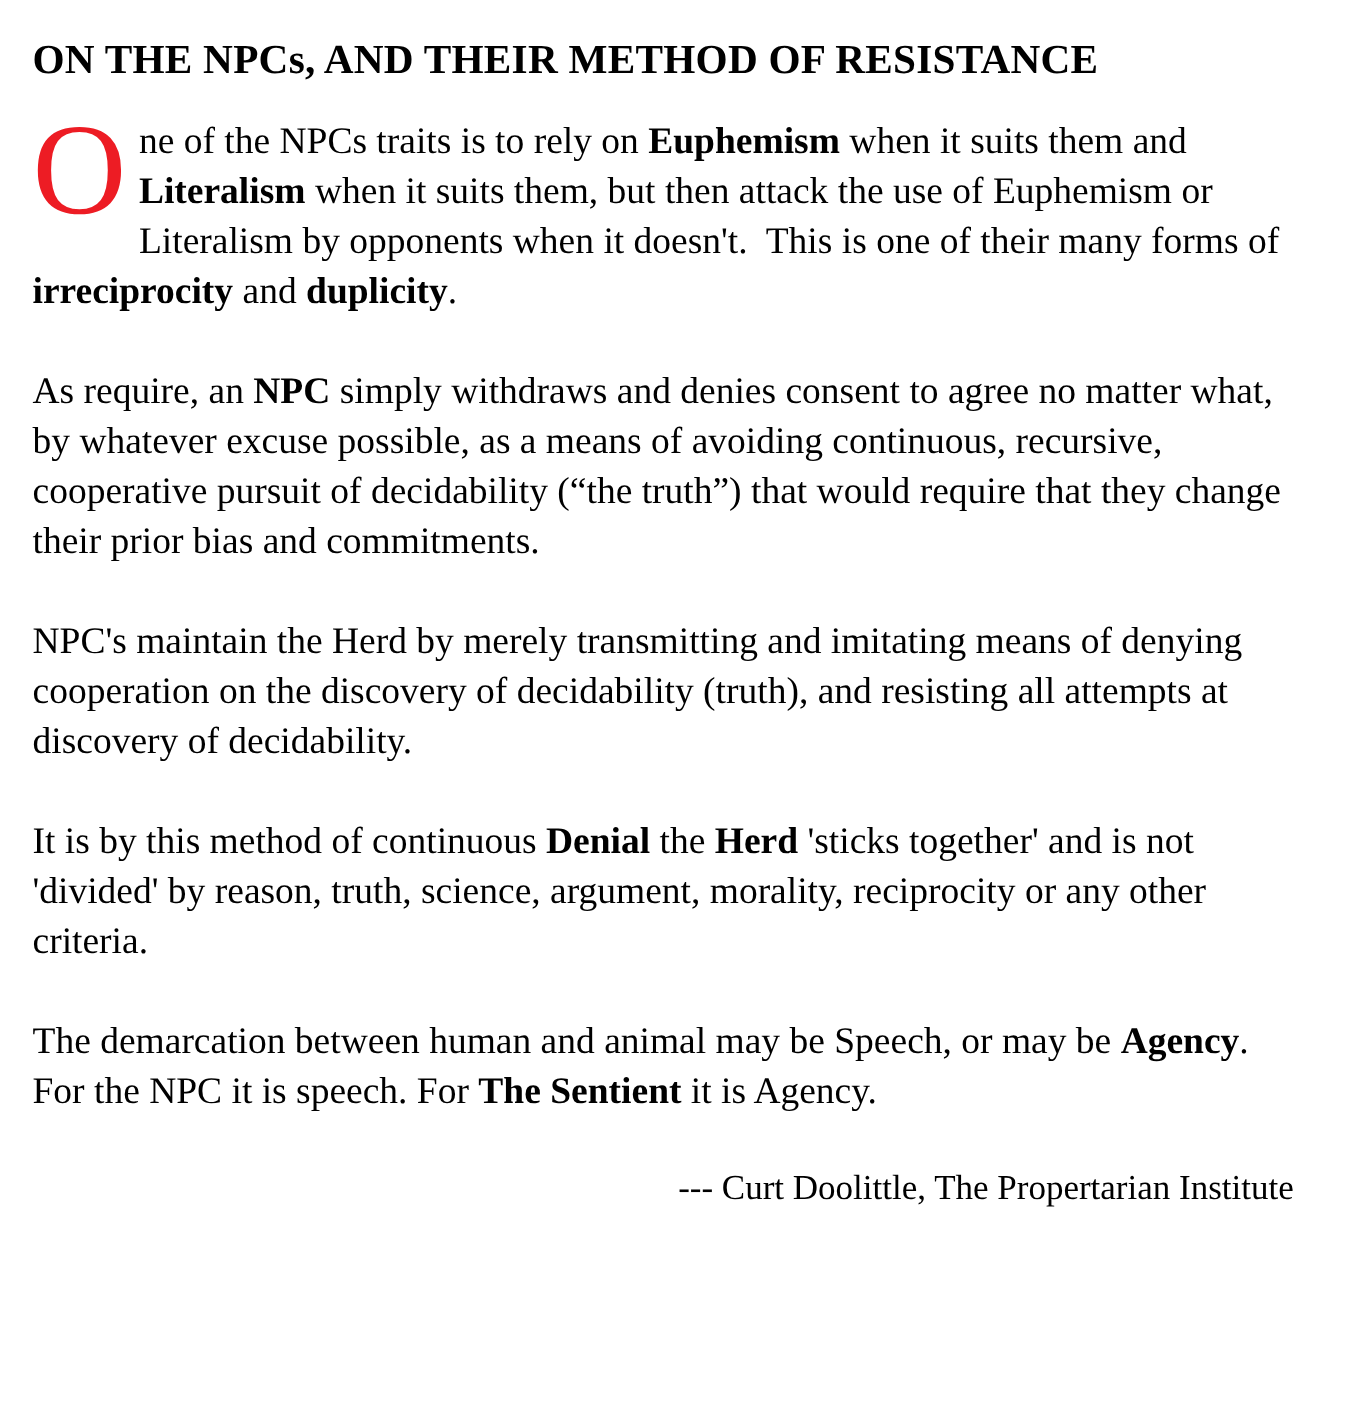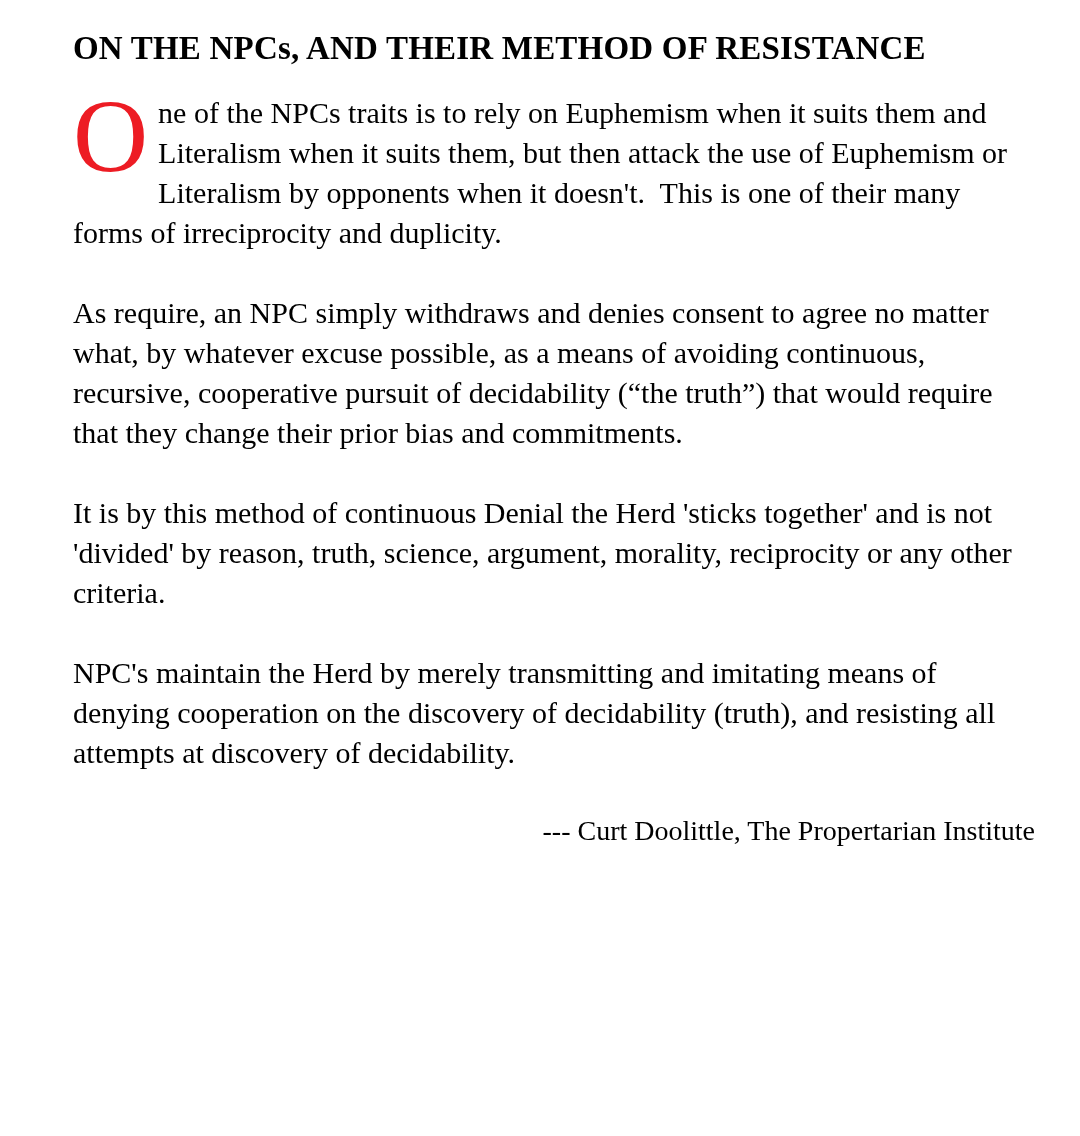--- a/index.html
+++ b/index.html
@@ -12,39 +12,39 @@
     height: 1136px;
     overflow: hidden;
     font-family: "Liberation Serif", serif;
     color: #000000;
     box-sizing: border-box;
   }
   .page {
     box-sizing: border-box;
     width: 1080px;
     height: 1136px;
-    padding: 30px 45px 20px 73px;
+    padding: 30px 45px 20px 26px;
     background: #ffffff;
   }
   .title {
     font-family: "Liberation Serif", serif;
     font-size: 33px;
     font-weight: bold;
     letter-spacing: 0.2px;
     margin: 0 0 26px 0;
     white-space: nowrap;
   }
   .para {
     font-size: 30px;
     line-height: 40px;
     margin: 0 0 40px 0;
     white-space: pre-wrap; 
   }
   .para strong {
-    font-weight: normal;
+    font-weight: bold;
   }
   .dropcap {
     float: left;
     font-size: 104px;
     line-height: 78px;
     padding: 4px 10px 0 0;
     font-weight: normal;
   }
   .attribution {
     font-size: 28px;
@@ -55,18 +55,19 @@
 </style>
 </head>
 <body style="background: rgb(255, 255, 255); color: rgb(0, 0, 0);">
 
 <div class="page">
   <h1 class="title">ON THE NPCs, AND THEIR METHOD OF RESISTANCE</h1>
 
   <div>
       <p class="para"><span class="dropcap" style="color: rgb(237, 28, 36);">O</span><span>ne of the NPCs traits is to rely on </span><strong>Euphemism</strong><span> when it suits them and </span><strong>Literalism</strong><span> when it suits them, but then attack the use of Euphemism or Literalism by opponents when it doesn't.  This is one of their many forms of </span><strong>irreciprocity</strong><span> and </span><strong>duplicity</strong><span>.</span></p>
       <p class="para"><span>As require, an </span><strong>NPC</strong><span> simply withdraws and denies consent to agree no matter what, by whatever excuse possible, as a means of avoiding continuous, recursive, cooperative pursuit of decidability (“the truth”) that would require that they change their prior bias and commitments.</span></p>
+      <p class="para"><span>NPC's maintain the Herd by merely transmitting and imitating means of denying cooperation on the discovery of decidability (truth), and resisting all attempts at discovery of decidability.</span></p>
       <p class="para"><span>It is by this method of continuous </span><strong>Denial</strong><span> the </span><strong>Herd</strong><span> 'sticks together' and is not 'divided' by reason, truth, science, argument, morality, reciprocity or any other criteria.</span></p>
-      <p class="para"><span>NPC's maintain the Herd by merely transmitting and imitating means of denying cooperation on the discovery of decidability (truth), and resisting all attempts at discovery of decidability.</span></p>
+      <p class="para"><span>The demarcation between human and animal may be Speech, or may be </span><strong>Agency</strong><span>.  For the NPC it is speech. For </span><strong>The Sentient</strong><span> it is Agency.</span></p>
     </div>
 
   <div class="attribution">--- Curt Doolittle, The Propertarian Institute</div>
 </div>
 
 </body></html>

